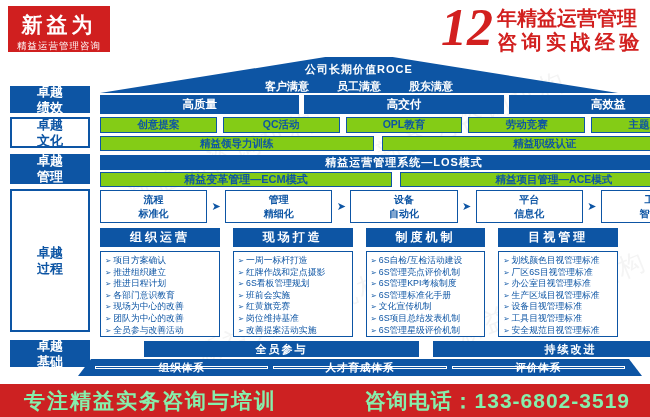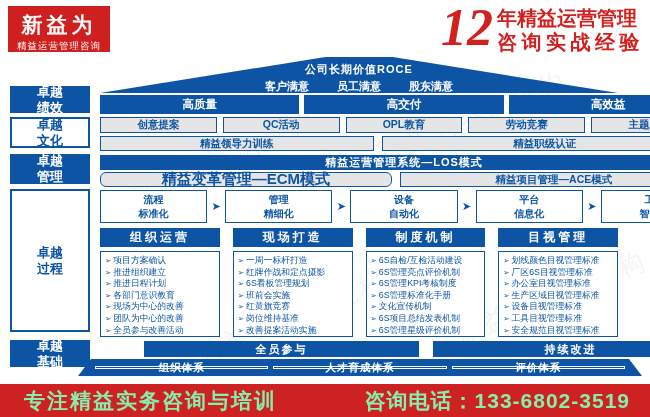--- a/index.html
+++ b/index.html
@@ -39,36 +39,36 @@
   .roof{ position:absolute; left:100px; top:57px; width:518px; height:36px; background:#0d55a4;
          clip-path:polygon(0 100%, 43.5% 0, 56.5% 0, 100% 100%); color:#fff; text-align:center; }
   .roof-title{ margin-top:5px; font-size:11px; font-weight:bold; letter-spacing:1px; }
   .roof-sats{ display:flex; justify-content:center; gap:28px; margin-top:2px;
               font-size:11px; font-weight:bold; }
 
   
   .row{ position:absolute; left:100px; width:608px; display:flex; }
   .cell-solid{ background:#0d55a4; color:#fff; font-weight:bold; display:flex;
                align-items:center; justify-content:center; }
-  .cell-out{ background:#e5e5e5; color:#0d55a4; border:1px solid #0d55a4; font-weight:bold;
+  .cell-out{ background:#84cc16; color:#0d55a4; border:1px solid #0d55a4; font-weight:bold;
              display:flex; align-items:center; justify-content:center; }
 
   .perf{ top:95px; height:19px; gap:5px; }
   .perf .cell-solid{ flex:1; font-size:11.5px; }
 
   .cul1{ top:117px; height:16px; gap:6px; }
   .cul1 .cell-out{ flex:1; font-size:10.5px; }
   .cul2{ top:136px; height:15px; gap:8px; }
   .cul2 .c1{ flex:0 0 45%; font-size:10.5px; }
   .cul2 .c2{ flex:1; font-size:10.5px; }
 
   .los{ top:155px; height:15px; }
   .los .cell-solid{ flex:1; font-size:11px; letter-spacing:1px; }
   .mgm{ top:172px; height:15px; gap:8px; }
-  .mgm .c1{ flex:0 0 48%; font-size:15px;border-radius:6px; }
+  .mgm .c1{ flex:0 0 48%; font-size:11px; }
   .mgm .c2{ flex:1; font-size:10.5px; }
 
   .steps{ top:190px; height:33px; }
   .step{ flex:1; border:1.5px solid #0d55a4; background:#fff; color:#0d55a4; font-weight:bold;
          font-size:10px; line-height:1.35; white-space:pre-line; text-align:center;
          display:flex; align-items:center; justify-content:center; }
   .step-arrow{ width:18px; display:flex; align-items:center; justify-content:center;
                color:#0d55a4; font-size:11px; }
 
   .cols{ position:absolute; left:100px; top:228px; width:518px; display:grid;

